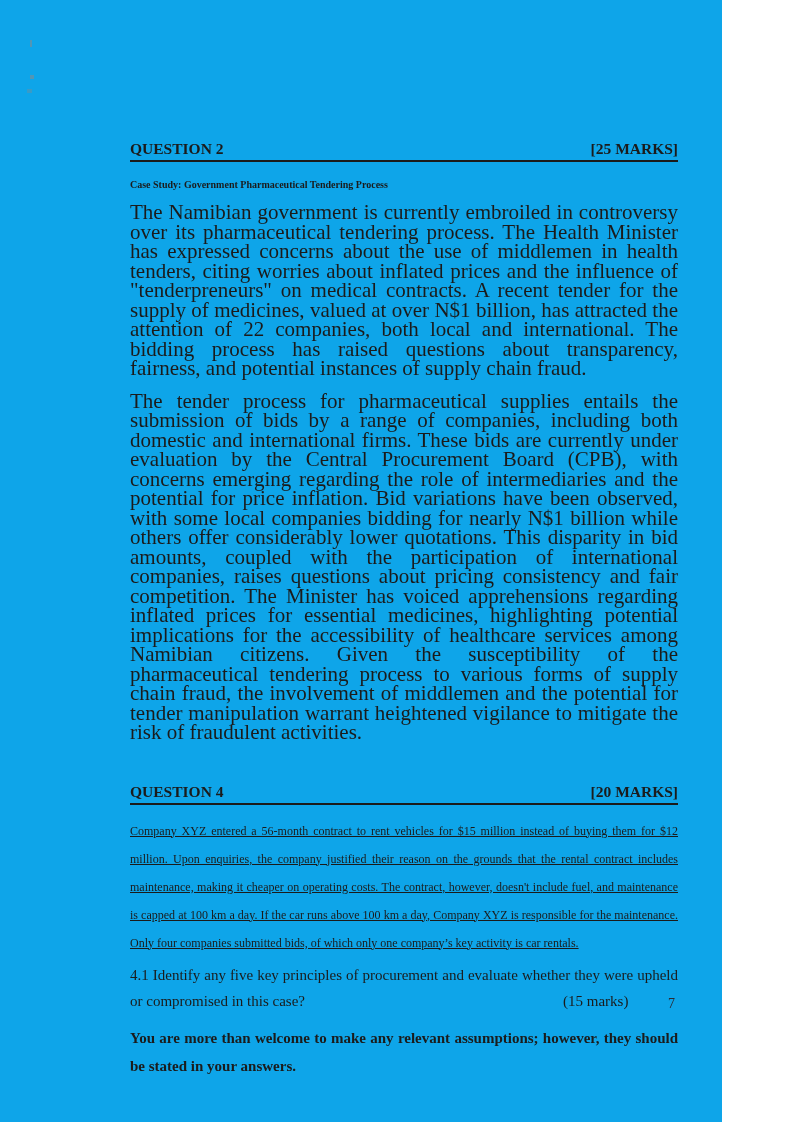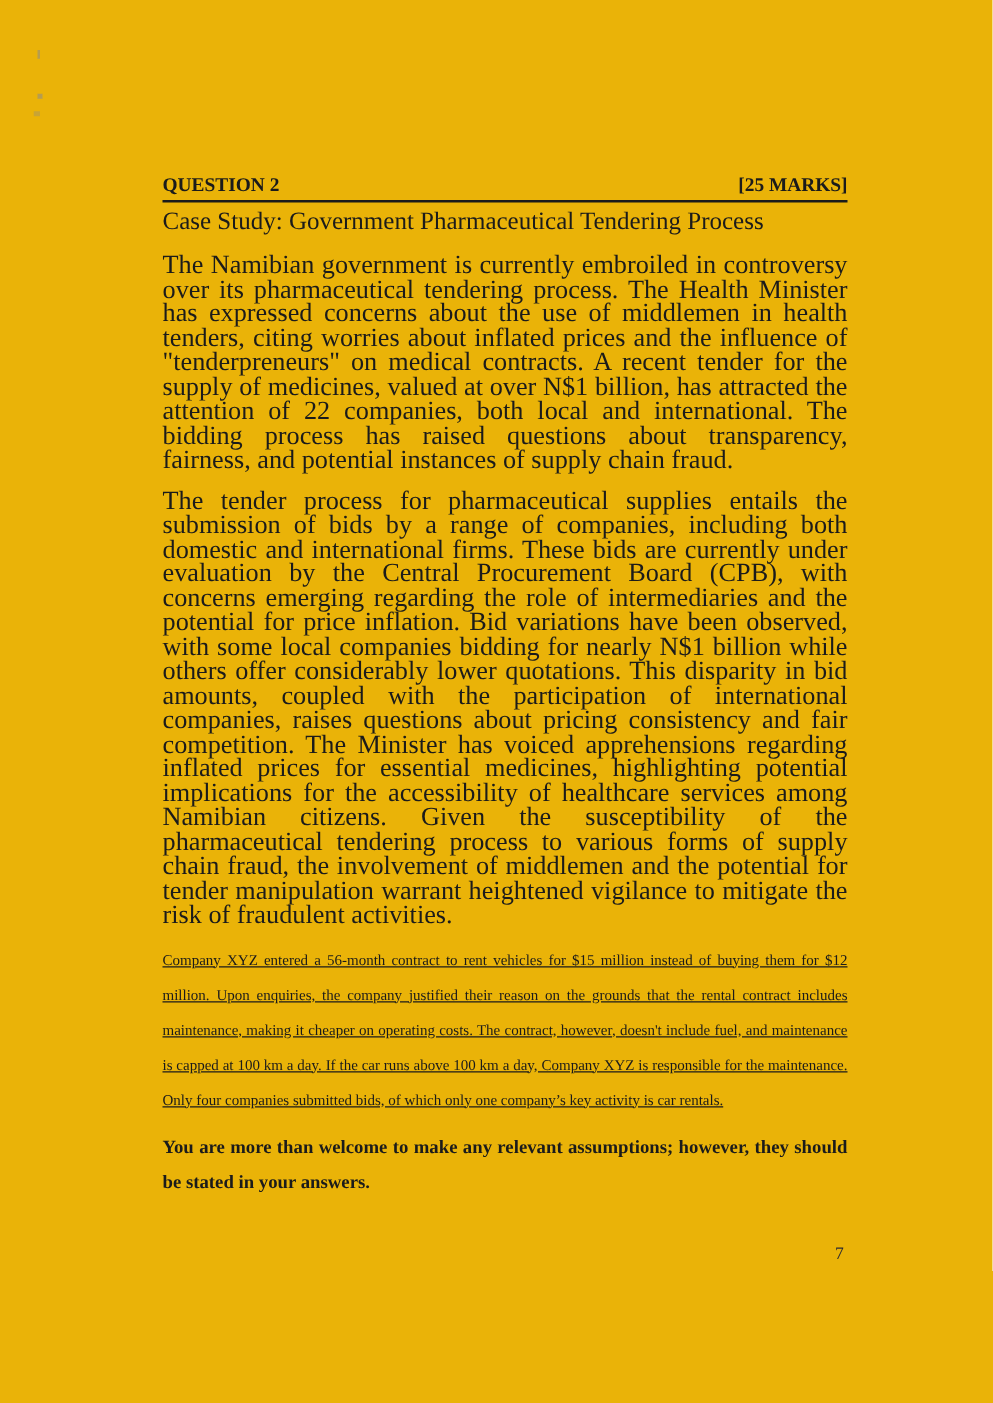--- a/index.html
+++ b/index.html
@@ -2,23 +2,23 @@
 <html><head>
 <meta charset="utf-8">
 <style>
   html, body {
     margin: 0;
     padding: 0;
     background: #ffffff;
   }
   .page {
     position: relative;
-    width: 794px;
+    width: 722px;
     height: 1122px;
-    background: #eab308;
+    background: #0ea5e9;
     font-family: "Liberation Serif", "DejaVu Serif", serif;
     color: #1b1b1b;
     overflow: hidden;
     box-sizing: border-box;
   }
   .content {
     position: absolute;
     left: 130px;
     top: 140px;
     width: 548px;
@@ -27,23 +27,23 @@
   .q-heading {
     display: flex;
     justify-content: space-between;
     align-items: baseline;
     font-weight: bold;
     font-size: 15.5px;
     border-bottom: 2px solid #1b1b1b;
     padding-bottom: 2px;
   }
   .case-title {
-    font-weight: normal;
-    font-size: 20px;
-    margin-top: 4px;
+    font-weight: bold;
+    font-size: 10px;
+    margin-top: 17px;
   }
   .para {
     font-size: 21px;
     line-height: 19.5px;
     text-align: justify;
     margin-top: 13px;
   }
   .source-line {
     font-weight: bold;
     font-size: 15px;
@@ -120,23 +120,31 @@
     </div>
 
     <div class="case-title">Case Study: Government Pharmaceutical Tendering Process</div>
 
     <div class="para">The Namibian government is currently embroiled in controversy over its pharmaceutical tendering process. The Health Minister has expressed concerns about the use of middlemen in health tenders, citing worries about inflated prices and the influence of "tenderpreneurs" on medical contracts. A recent tender for the supply of medicines, valued at over N$1 billion, has attracted the attention of 22 companies, both local and international. The bidding process has raised questions about transparency, fairness, and potential instances of supply chain fraud.</div>
 
     <div class="para">The tender process for pharmaceutical supplies entails the submission of bids by a range of companies, including both domestic and international firms. These bids are currently under evaluation by the Central Procurement Board (CPB), with concerns emerging regarding the role of intermediaries and the potential for price inflation. Bid variations have been observed, with some local companies bidding for nearly N$1 billion while others offer considerably lower quotations. This disparity in bid amounts, coupled with the participation of international companies, raises questions about pricing consistency and fair competition. The Minister has voiced apprehensions regarding inflated prices for essential medicines, highlighting potential implications for the accessibility of healthcare services among Namibian citizens. Given the susceptibility of the pharmaceutical tendering process to various forms of supply chain fraud, the involvement of middlemen and the potential for tender manipulation warrant heightened vigilance to mitigate the risk of fraudulent activities.</div>
 
 
 
+    <div class="q-heading q4-heading">
+      <span>QUESTION 4</span>
+      <span>[20 MARKS]</span>
+    </div>
 
     <div class="q4-body">Company XYZ entered a 56-month contract to rent vehicles for $15 million instead of buying them for $12 million. Upon enquiries, the company justified their reason on the grounds that the rental contract includes maintenance, making it cheaper on operating costs. The contract, however, doesn't include fuel, and maintenance is capped at 100 km a day. If the car runs above 100 km a day, Company XYZ is responsible for the maintenance. Only four companies submitted bids, of which only one company’s key activity is car rentals.</div>
 
+    <div class="subq">
+      <div class="subq-text">4.1 Identify any five key principles of procurement and evaluate whether they were upheld or compromised in this case?</div>
+      <span class="subq-marks">(15 marks)</span>
+    </div>
 
 
     <div class="note">You are more than welcome to make any relevant assumptions; however, they should be stated in your answers.</div>
 
   </div>
 
   <div class="page-number">7</div>
 
 </div>
 

